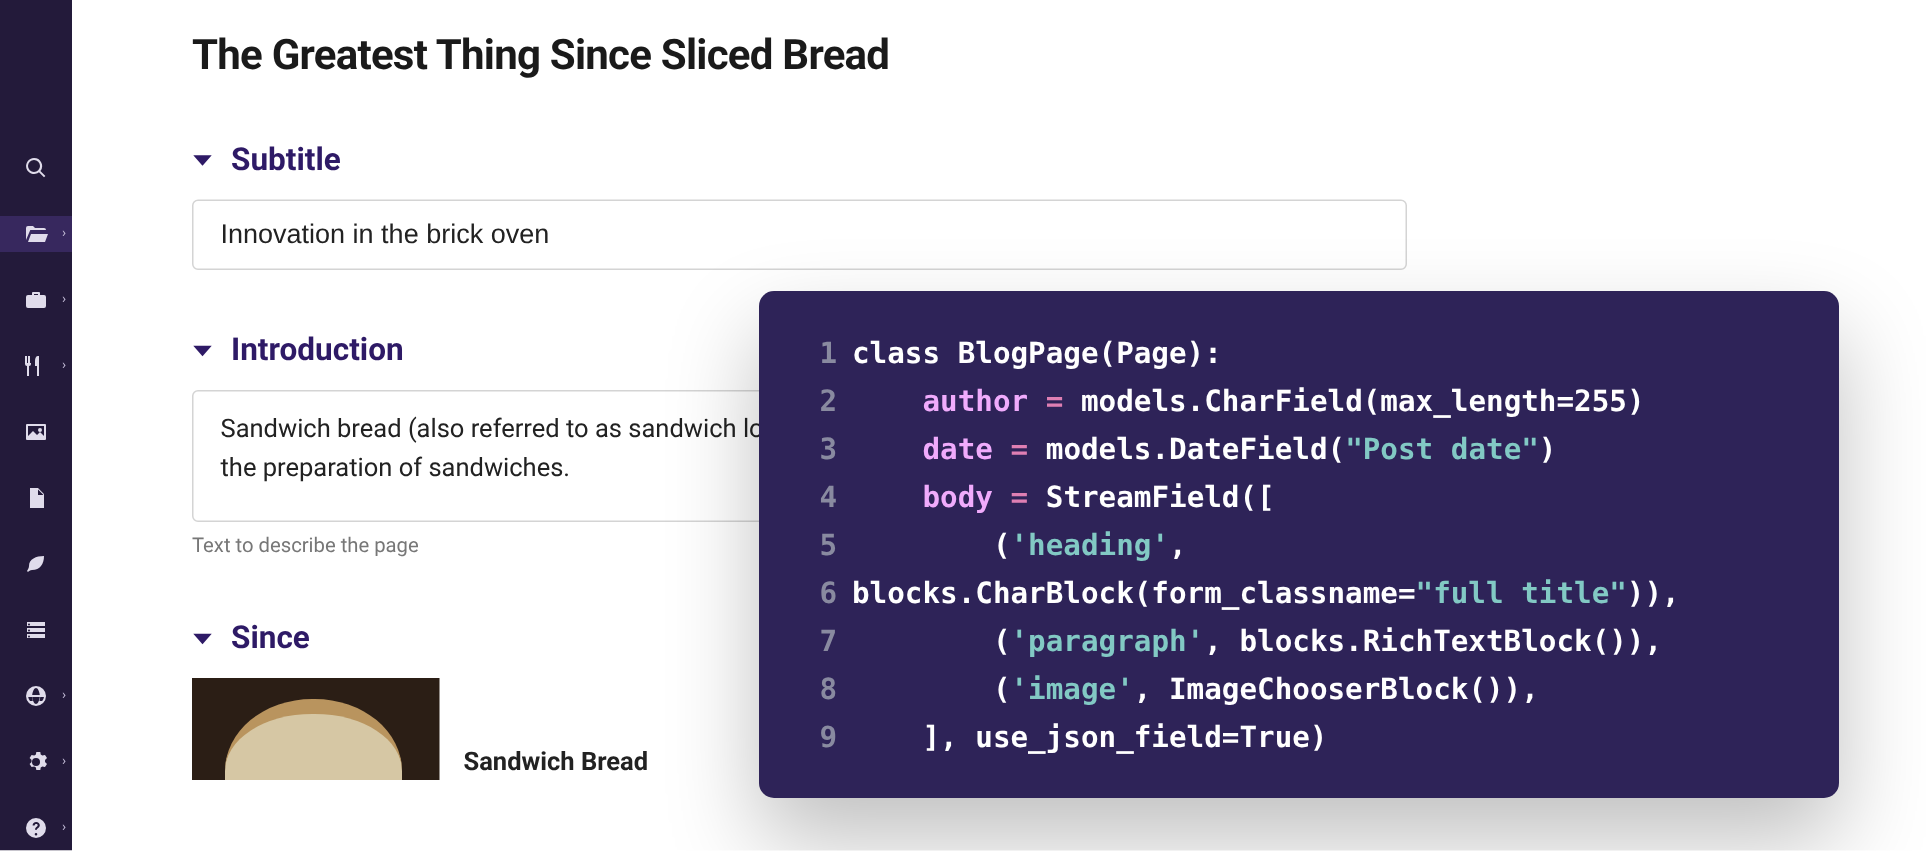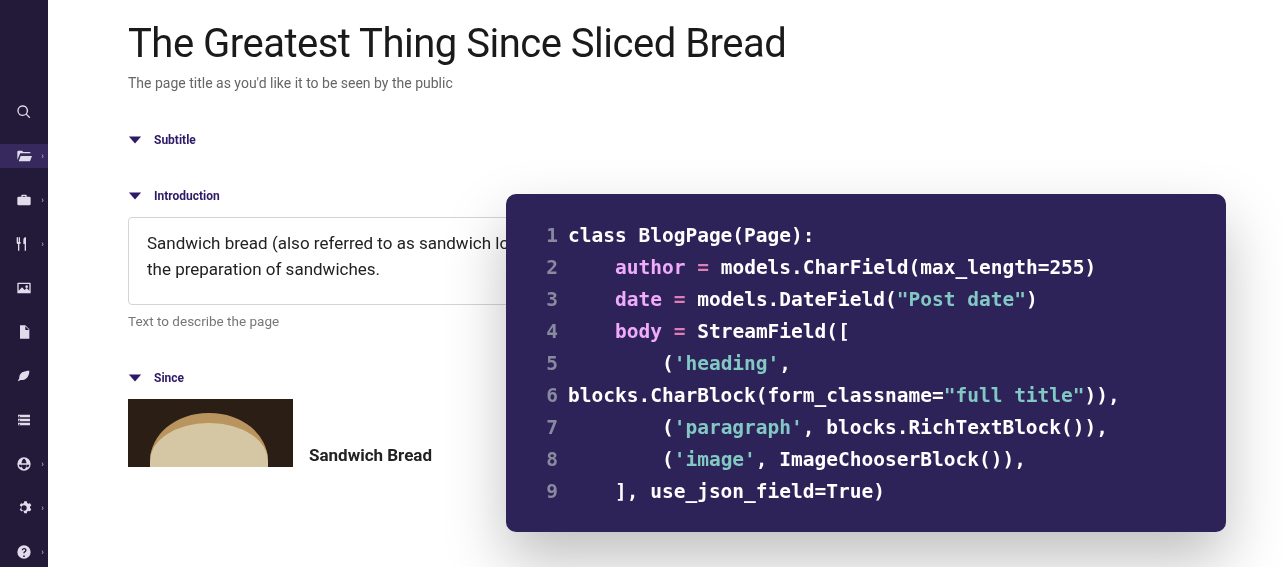--- a/index.html
+++ b/index.html
@@ -52,22 +52,22 @@
   }
   .main {
     position: absolute;
     left: 48px;
     top: 0;
     right: 0;
     bottom: 0;
     padding: 20px 40px 0 80px;
   }
   .page-title {
-    font-size: 40px;
-    font-weight: 400;
+    font-size: 28px;
+    font-weight: 700;
     color: #1a1a1a;
     letter-spacing: -0.5px;
   }
   .page-title-help {
     margin-top: 8px;
     font-size: 14px;
     color: #666;
   }
   .field {
     margin-top: 42px;
@@ -79,21 +79,21 @@
     cursor: pointer;
   }
   .field-header .caret {
     color: #2e1a66;
     font-size: 14px;
     width: 14px;
     display: inline-flex;
     justify-content: center;
   }
   .field-label {
-    font-size: 12px;
+    font-size: 21px;
     font-weight: 700;
     color: #2e1a66;
   }
   .field-input {
     margin-top: 14px;
     width: 810px;
     border: 1px solid #d4d4d4;
     border-radius: 4px;
     padding: 12px 18px;
     font-size: 18px;
@@ -264,31 +264,31 @@
         <svg viewBox="0 0 24 24" fill="currentColor">
           <path d="M12 2a10 10 0 100 20 10 10 0 000-20zm0 15a1.3 1.3 0 110 2.6 1.3 1.3 0 010-2.6zm.2-11c2 0 3.6 1.3 3.6 3.2 0 1.3-.7 2-1.6 2.7-.9.7-1.2 1-1.2 1.9h-2c0-1.7.8-2.4 1.7-3.1.7-.6 1-1 1-1.5 0-.8-.7-1.3-1.5-1.3-.9 0-1.6.6-1.6 1.6h-2c0-2.1 1.6-3.5 3.6-3.5z"></path>
         </svg>
       </span>
       <span class="chev">›</span>
     </div>
   </div>
 
 <div class="main">
   <h1 class="page-title">The Greatest Thing Since Sliced Bread</h1>
-  <div class="page-title-help">The page title as you'd like it to be seen by the public</div>
 
   <div class="field">
     <div class="field-header">
       <span class="caret">
         <svg viewBox="0 0 16 16" width="14" height="14" fill="currentColor">
             <path d="M1 4l7 8 7-8z"></path>
           </svg>
       </span>
       <span class="field-label">Subtitle</span>
     </div>
+    <input class="field-input" type="text" value="Innovation in the brick oven" style="">
   </div>
 
   <div class="field">
     <div class="field-header">
       <span class="caret">
         <svg viewBox="0 0 16 16" width="14" height="14" fill="currentColor">
             <path d="M1 4l7 8 7-8z"></path>
           </svg>
       </span>
       <span class="field-label">Introduction</span>

